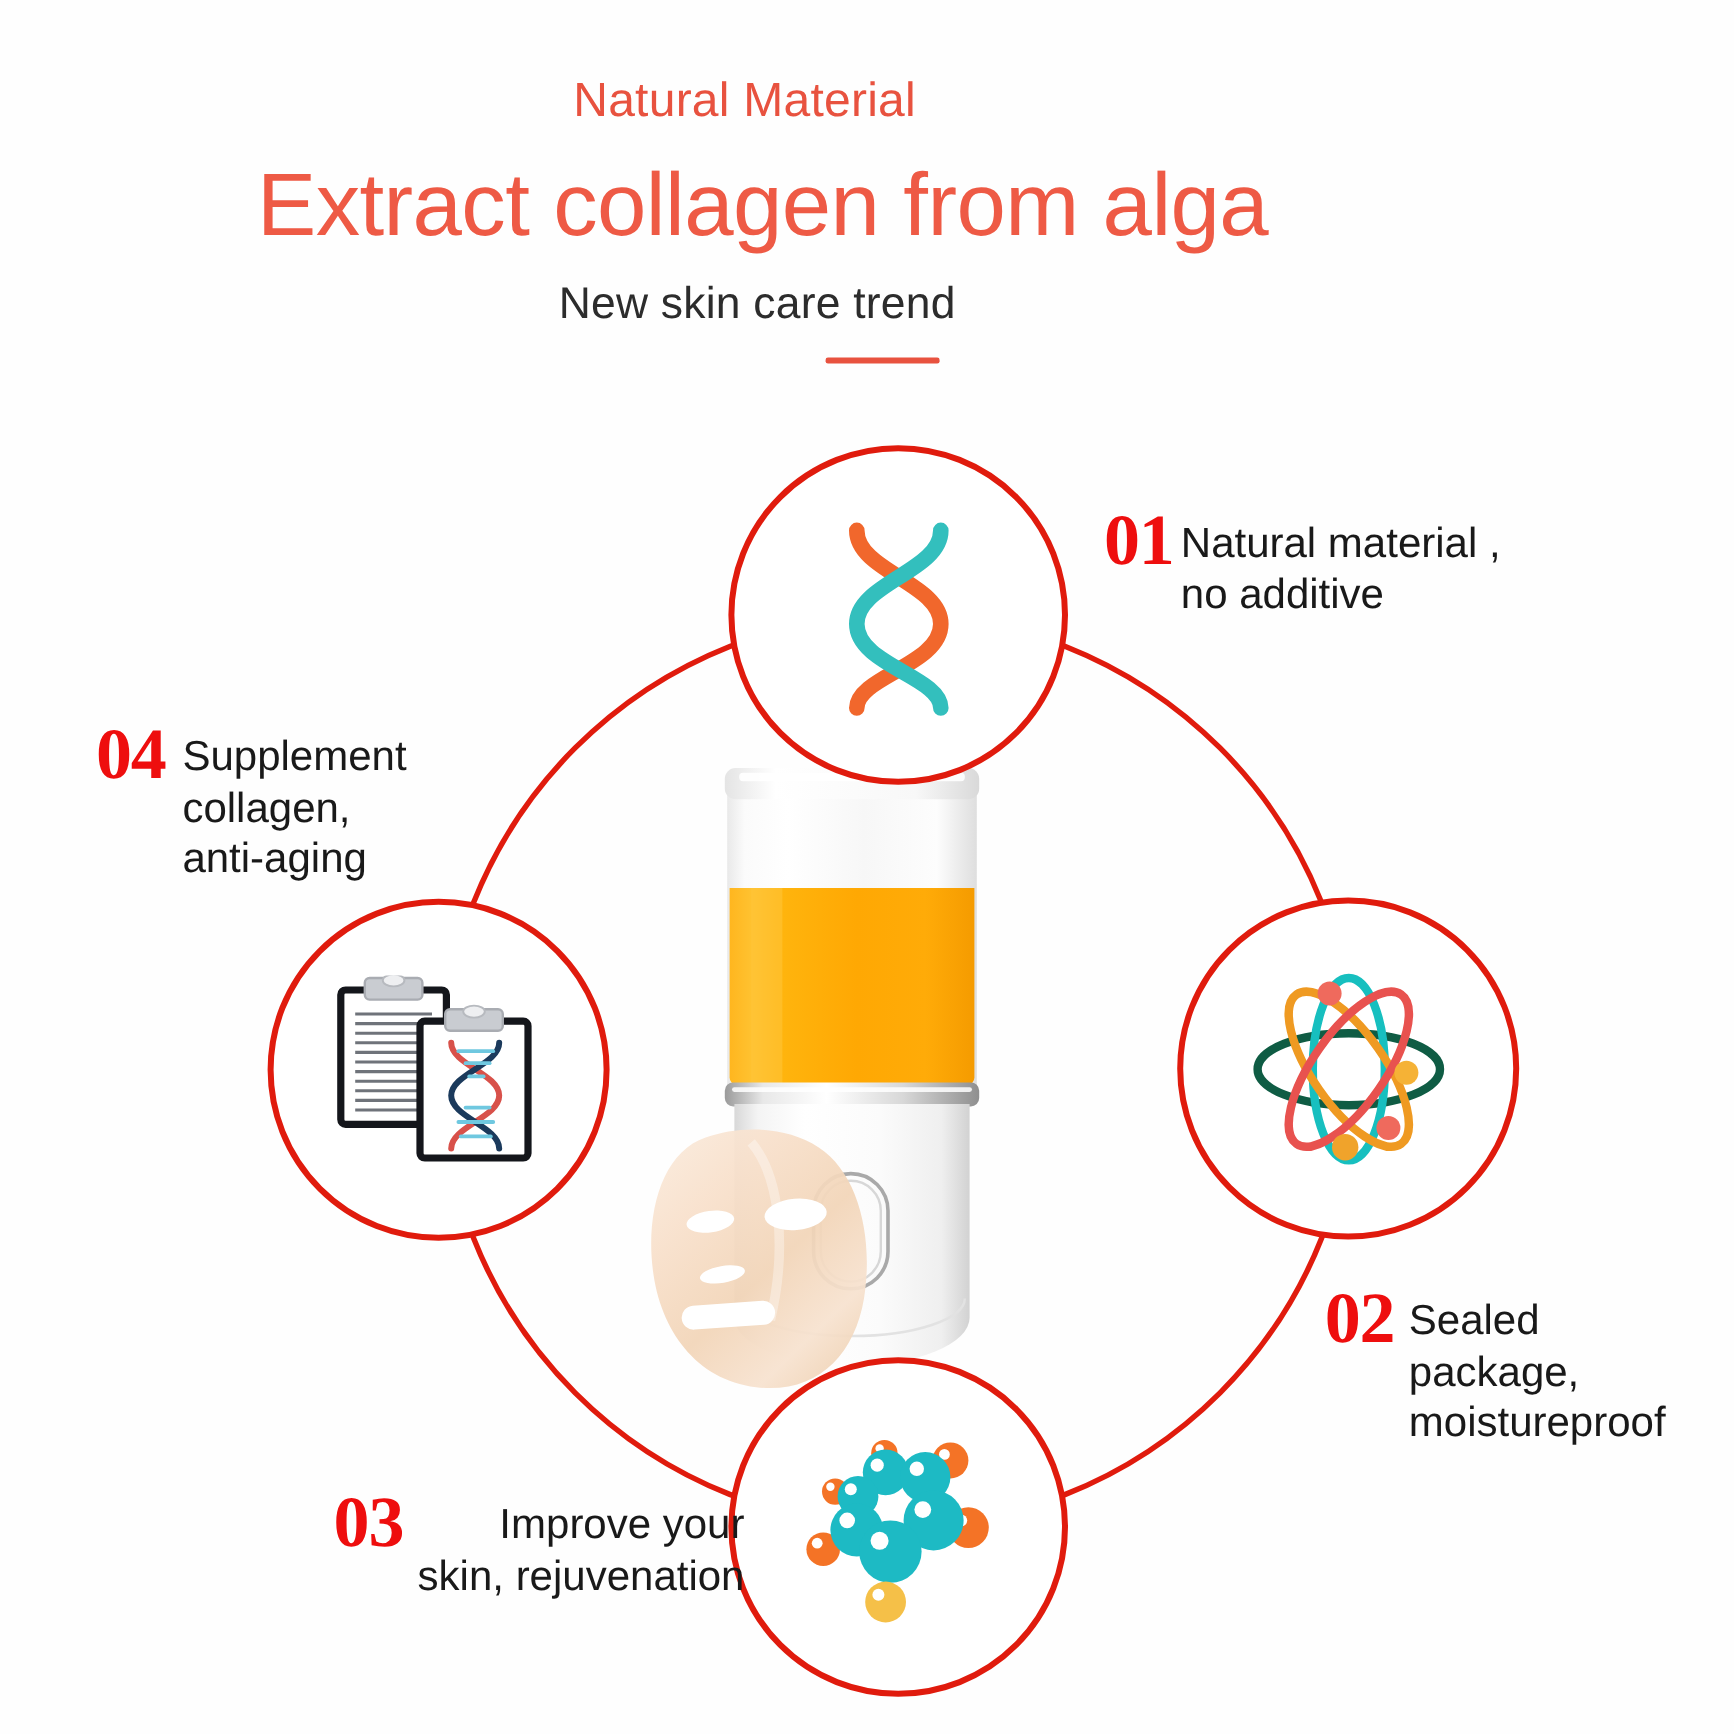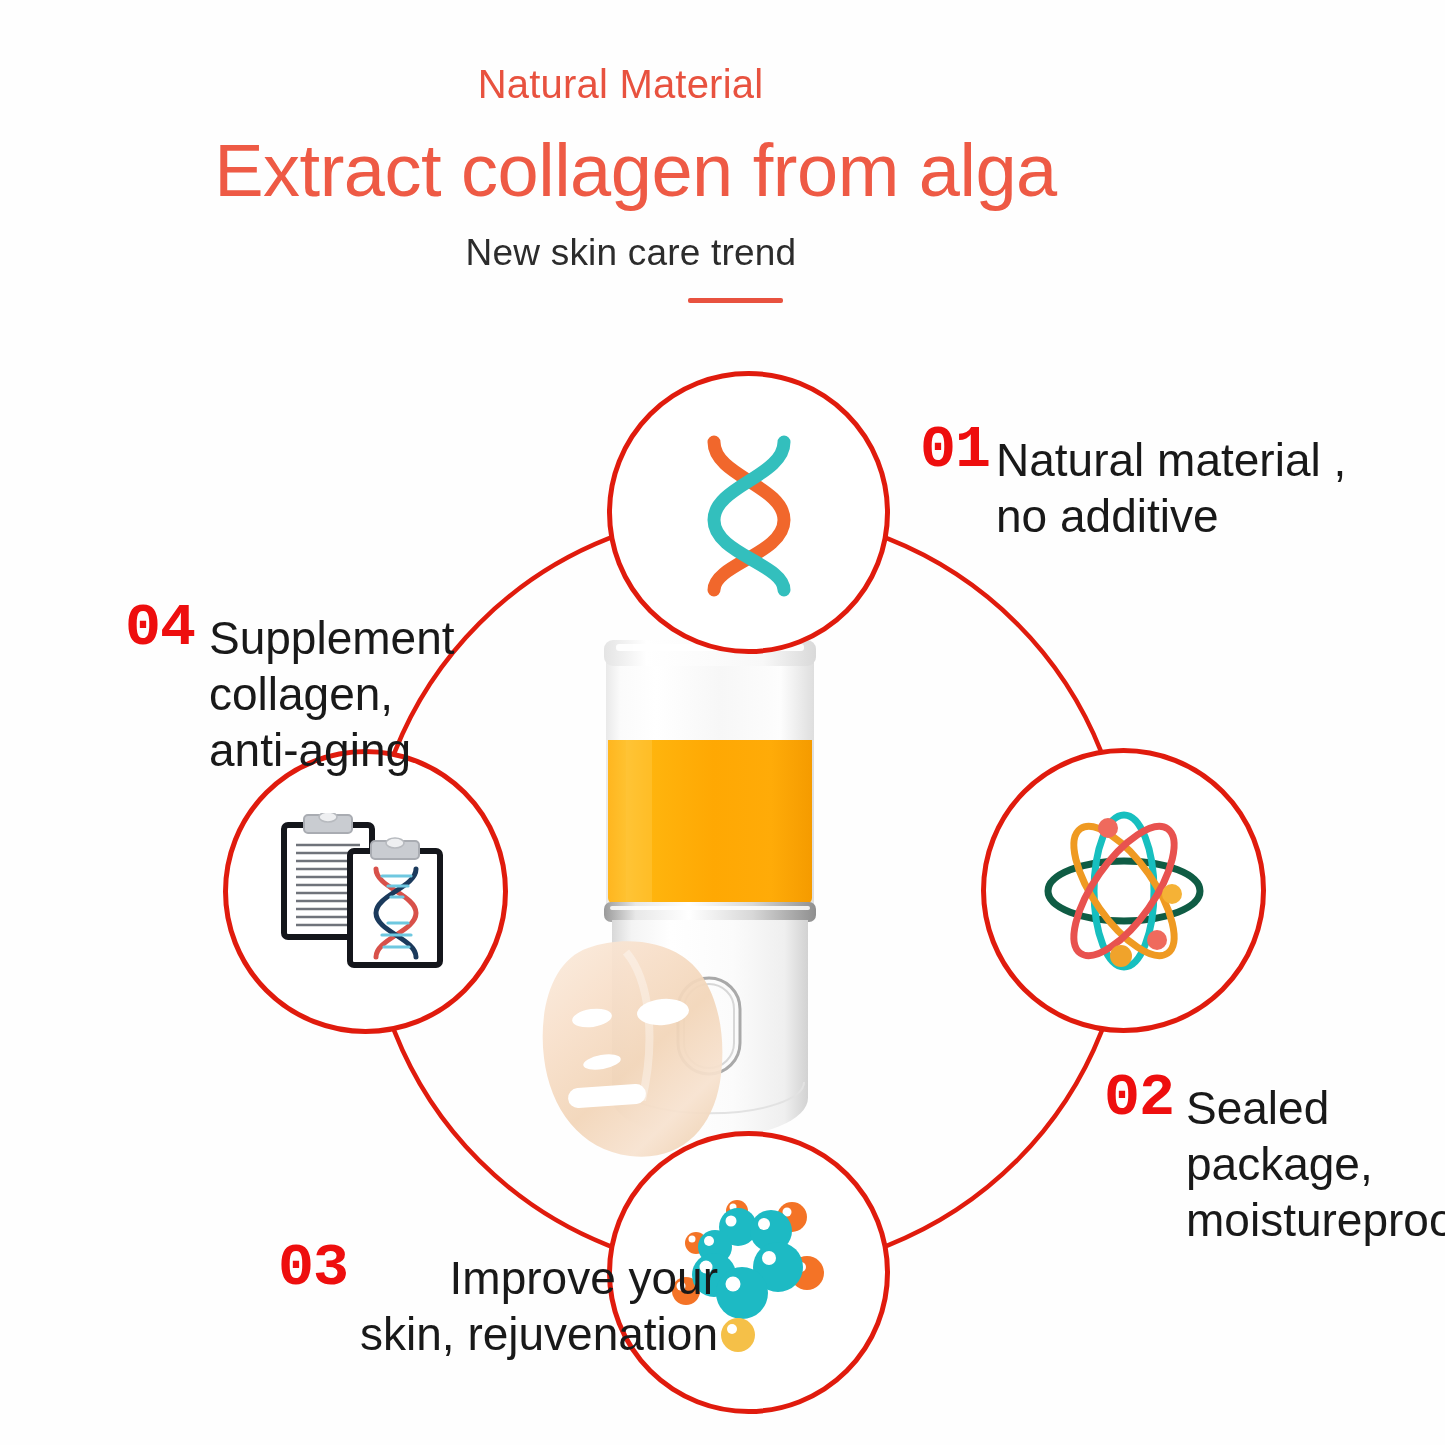--- a/index.html
+++ b/index.html
@@ -90,38 +90,38 @@
     position: absolute;
     display: flex;
     align-items: flex-start;
   }
   .num {
     color: #ee0e0e;
     font-size: 60px;
     font-weight: bold;
     line-height: 0.95;
     letter-spacing: -1px;
-    font-family: Liberation Mono, monospace;
+    font-family: Liberation Serif, serif;
     flex: 0 0 auto;
   }
   .label-text {
-    font-size: 46px;
+    font-size: 35px;
     color: #191919;
     line-height: 1.22;
     padding-top: 10px;
     font-family: "Liberation Sans", sans-serif;
     white-space: pre-line;
   }
   #label-01 { left: 920px;  top: 422px; }
   #label-01 .label-text { margin-left: 6px; }
   #label-02 { left: 1104px; top: 1070px; }
   #label-02 .label-text { margin-left: 12px; }
   #label-03 { left: 278px;  top: 1240px; }
   #label-03 .label-text { margin-left: 12px; text-align: right; }
-  #label-04 { left: 80px;   top: 600px; margin-left: 45px; }
+  #label-04 { left: 80px;   top: 600px; }
   #label-04 .label-text { margin-left: 14px; }
 
   
   #product {
     position: absolute;
     left: 530px;
     top: 630px;
     width: 360px;
     height: 530px;
   }

